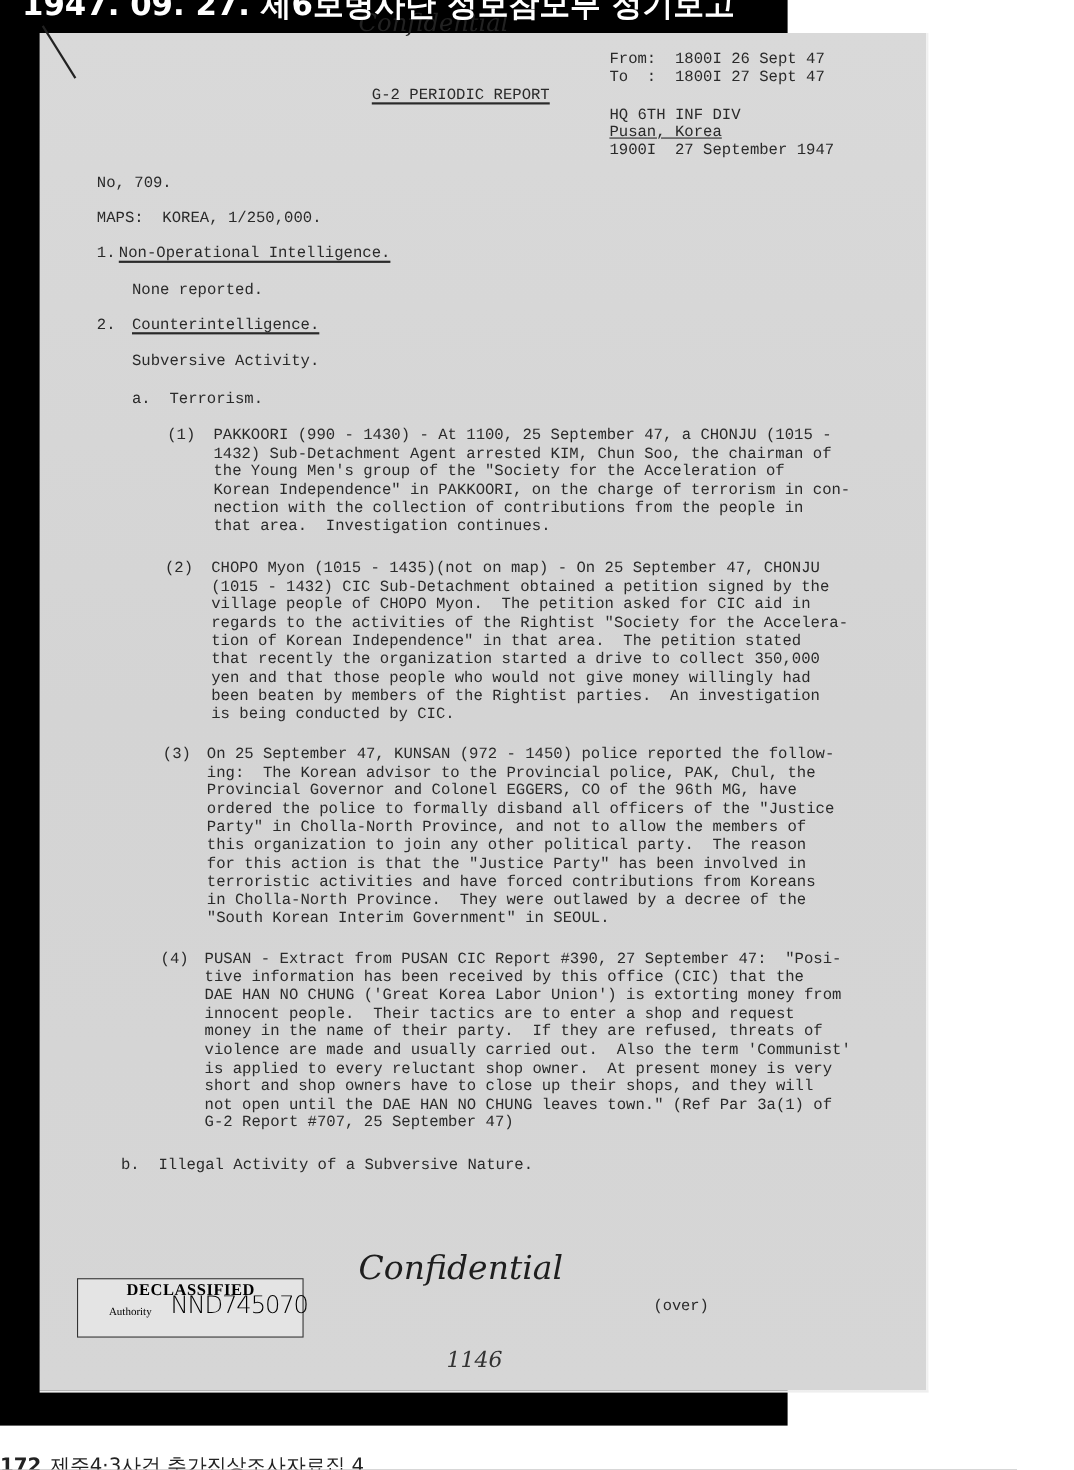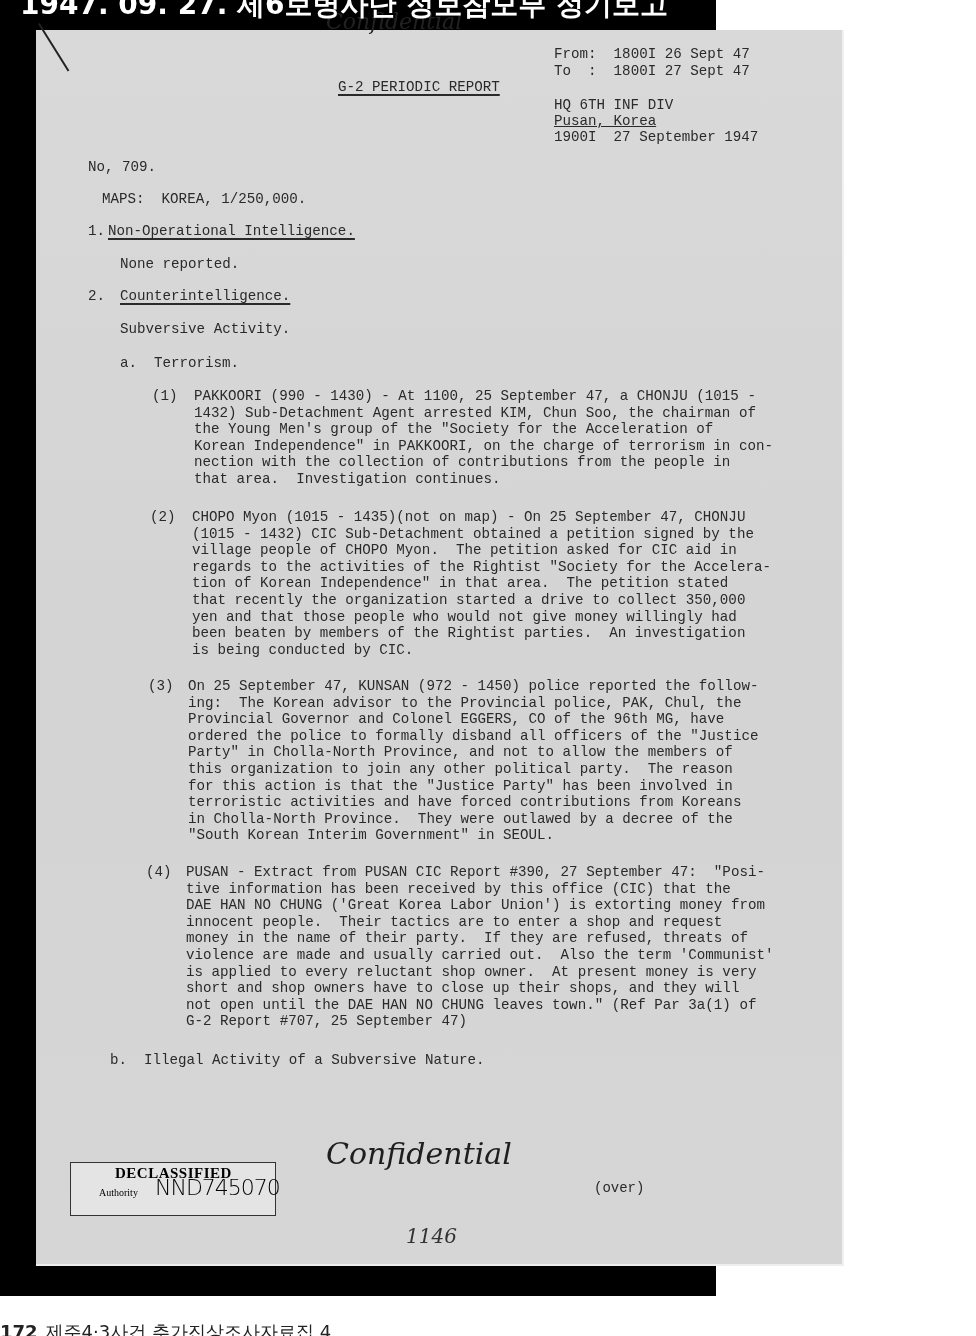--- a/index.html
+++ b/index.html
@@ -171,21 +171,21 @@
 
     <div class="abs title-report">G-2 PERIODIC REPORT</div>
 
     <div class="abs hdr-block" style="top:16px;"><span>From:</span>  <span>1800I 26 Sept 47</span></div>
     <div class="abs hdr-block" style="top:33px;"><span>To  :</span>  <span>1800I 27 Sept 47</span></div>
     <div class="abs hdr-block" style="top:67px;">HQ 6TH INF DIV</div>
     <div class="abs hdr-block" style="top:83px;text-decoration:underline;">Pusan, Korea</div>
     <div class="abs hdr-block" style="top:99px;">1900I  27 September 1947</div>
 
     <div class="abs" style="left:52px; top:129px;">No, 709.</div>
-    <div class="abs" style="left:66px; top:161px;">MAPS:  KOREA, 1/250,000.</div>
+    <div class="abs" style="left:52px; top:161px;">MAPS:  KOREA, 1/250,000.</div>
 
     <div class="abs" style="left:52px; top:193px;">1.</div>
     <div class="abs ul" style="left:72px; top:193px;">Non-Operational Intelligence.</div>
     <div class="abs" style="left:84px; top:226px;">None reported.</div>
 
     <div class="abs" style="left:52px; top:258px;">2.</div>
     <div class="abs ul" style="left:84px; top:258px;">Counterintelligence.</div>
     <div class="abs" style="left:84px; top:291px;">Subversive Activity.</div>
 
     <div class="abs" style="left:84px; top:325px;">a.</div>

